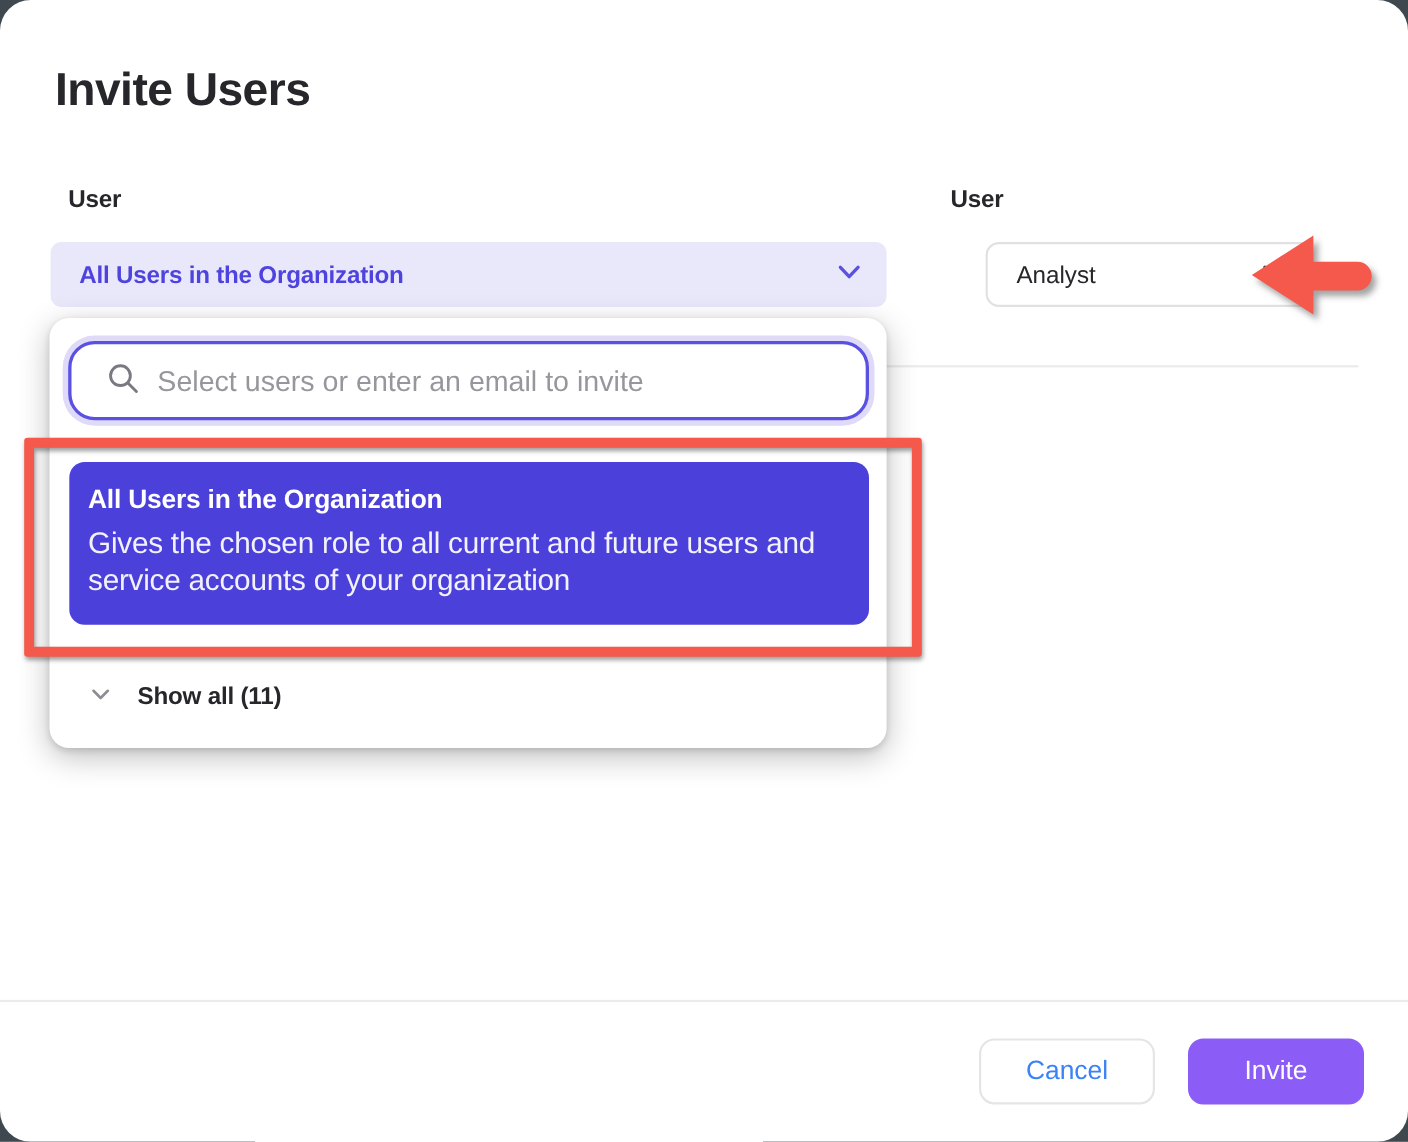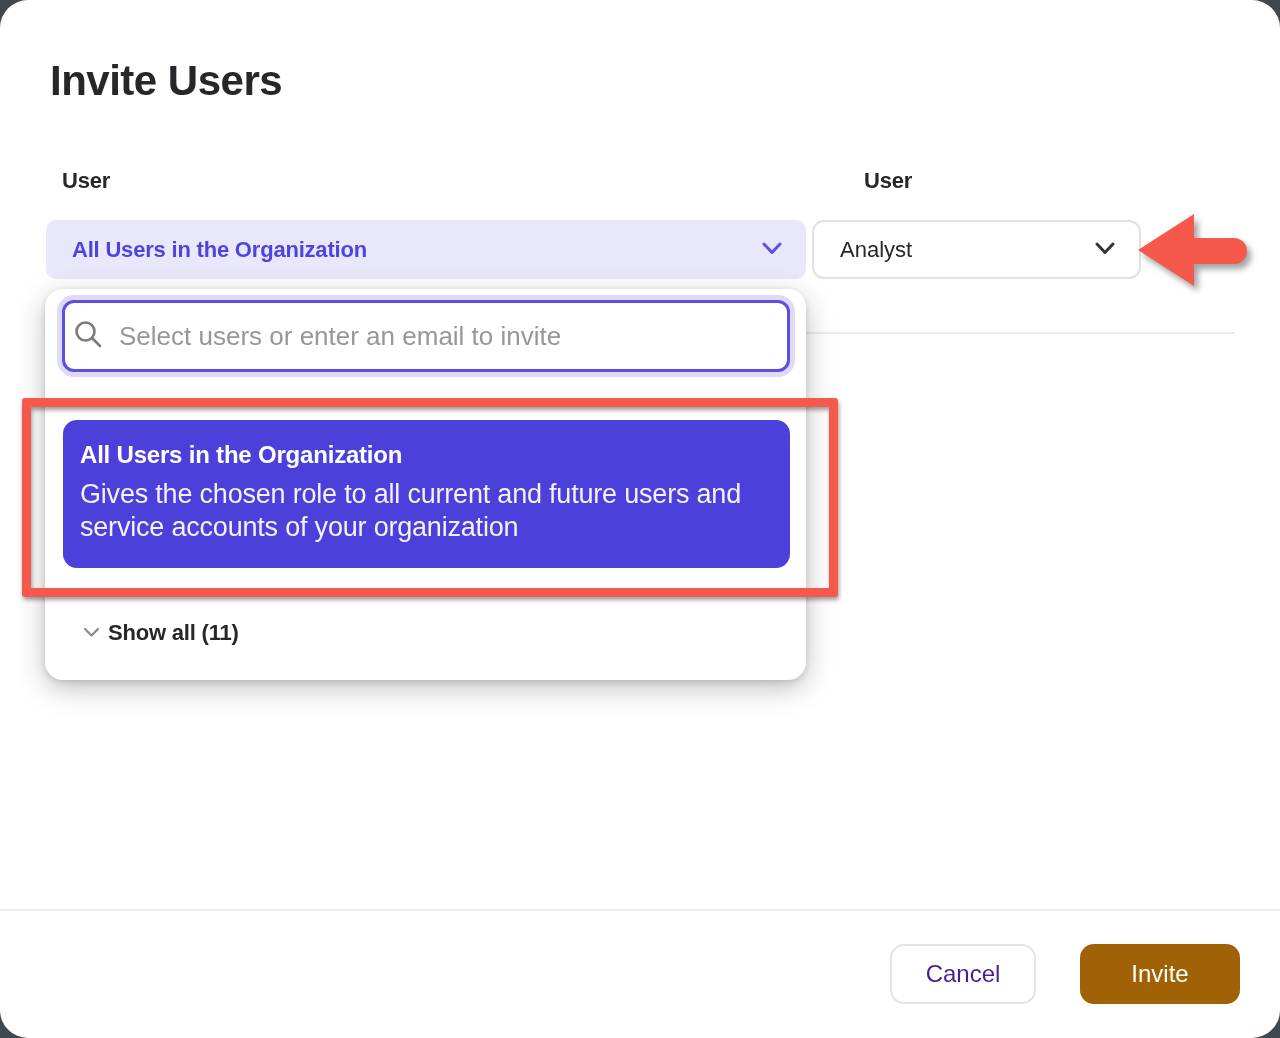--- a/index.html
+++ b/index.html
@@ -56,21 +56,21 @@
     padding: 0 24px 0 26px;
   }
   .select.user-select .select-value {
     font-size: 22px;
     font-weight: 700;
     color: #4f43df;
     letter-spacing: -0.2px;
     flex: 1;
   }
   .select.role-select {
-    left: 812px; width: 329px;
+    left: 896px; width: 298px;
     background: #ffffff;
     border: 2px solid #e1e1e4;
     border-radius: 12px;
     padding: 0 24px 0 26px;
   }
   .select.role-select .select-value {
     font-size: 22px;
     font-weight: 500;
     color: #26262b;
     flex: 1;
@@ -89,29 +89,29 @@
   .dropdown-panel {
     position: absolute;
     left: 45px; top: 289px;
     width: 761px; height: 391px;
     background: #ffffff;
     border-radius: 18px;
     box-shadow: 0 8px 28px rgba(0,0,0,0.25), 0 2px 6px rgba(0,0,0,0.12);
   }
   .search-box {
     position: absolute;
-    left: 17px; top: 11px;
+    left: 17px; top: 21px;
     width: 728px; height: 72px;
     background: #ffffff;
     border: 3px solid #5a50e2;
-    border-radius: 12px;
+    border-radius: 24px;
     box-shadow: 0 0 0 5px #dedaf7;
     display: flex;
     align-items: center;
-    padding: 0 18px 0 8px;
+    padding: 0 18px 0 32px;
   }
   .search-box .search-icon { flex: 0 0 auto; margin-right: 16px; }
   .search-box input {
     flex: 1;
     border: none;
     outline: none;
     font-family: "Liberation Sans", "DejaVu Sans", sans-serif;
     font-size: 26px;
     color: #26262b;
     background: transparent;
@@ -146,21 +146,21 @@
   .show-all {
     position: absolute;
     left: 0; top: 318px;
     width: 100%; height: 52px;
     display: flex;
     align-items: center;
     padding-left: 38px;
     cursor: pointer;
   }
   .show-all .show-all-label {
-    margin-left: 8px;
+    margin-left: 25px;
     font-size: 22px;
     font-weight: 700;
     color: #26262b;
     letter-spacing: -0.2px;
   }
 
   
   .annotation-rect {
     position: absolute;
     left: 22px; top: 398px;
@@ -191,28 +191,28 @@
     border-radius: 14px;
     font-family: "Liberation Sans", "DejaVu Sans", sans-serif;
     font-size: 24px;
     font-weight: 500;
     display: flex;
     align-items: center;
     justify-content: center;
     cursor: pointer;
   }
   .btn.cancel {
-    left: 890px; width: 146px;
+    left: 890px; width: 160px;
     background: #ffffff;
     border: 2px solid #e5e5e8;
-    color: #4c1d95;
+    color: #3b82f6;
   }
   .btn.invite {
     left: 1080px; width: 160px;
-    background: #a16207;
+    background: #8b5cf6;
     border: none;
     color: #ffffff;
   }
 </style>
 </head>
 <body>
 
 <div class="card">
 
   <h1 class="page-title">Invite Users</h1>

